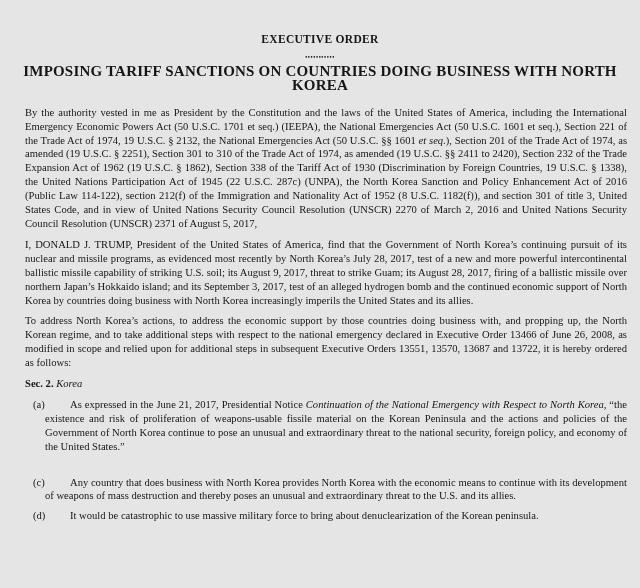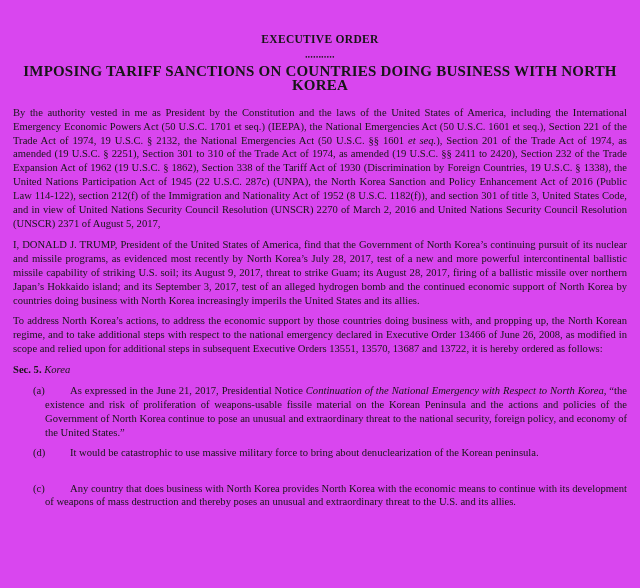--- a/index.html
+++ b/index.html
@@ -6,21 +6,21 @@
     margin: 0;
     padding: 0;
     background: #ffffff;
   }
   .page {
     box-sizing: border-box;
     width: 640px;
     height: 588px;
     padding: 33px 13px 0 13px;
     overflow: hidden;
-    background: #d946ef;
+    background: #e5e5e5;
     color: #161616;
     font-family: "Liberation Serif", "DejaVu Serif", serif;
     font-size: 10.6px;
     line-height: 13.9px;
   }
   .doc-header {
     text-align: center;
     margin-bottom: 13px;
   }
   .doc-title {
@@ -39,21 +39,21 @@
     color: #161616;
   }
   .doc-subtitle {
     font-size: 15px;
     font-weight: bold;
     letter-spacing: 0.2px;
     margin: 0;
   }
   p.par {
     text-align: justify;
-    margin: 0 0 7px 0;
+    margin: 0 0 7px 12px;
   }
   .italic { font-style: italic; }
   .sec-heading {
     margin: 9px 0 0 0;
     text-align: left;
   }
   .sec-label { font-weight: bold; }
   .sec-title { font-style: italic; }
   .item {
     text-align: justify;
@@ -78,23 +78,23 @@
     <span class="doc-divider">•••••••••••</span>
     <h2 class="doc-subtitle">IMPOSING TARIFF SANCTIONS ON COUNTRIES DOING BUSINESS WITH NORTH KOREA</h2>
   </div>
 
   <p class="par"><span>By the authority vested in me as President by the Constitution and the laws of the United States of America, including the International Emergency Economic Powers Act (50 U.S.C. 1701 et seq.) (IEEPA), the National Emergencies Act (50 U.S.C. 1601 et seq.), Section 221 of the Trade Act of 1974, 19 U.S.C. § 2132, the National Emergencies Act (50 U.S.C. §§ 1601 </span><span class="italic">et seq.</span><span>), Section 201 of the Trade Act of 1974, as amended (19 U.S.C. § 2251), Section 301 to 310 of the Trade Act of 1974, as amended (19 U.S.C. §§ 2411 to 2420), Section 232 of the Trade Expansion Act of 1962 (19 U.S.C. § 1862), Section 338 of the Tariff Act of 1930 (Discrimination by Foreign Countries, 19 U.S.C. § 1338), the United Nations Participation Act of 1945 (22 U.S.C. 287c) (UNPA), the North Korea Sanction and Policy Enhancement Act of 2016 (Public Law 114-122), section 212(f) of the Immigration and Nationality Act of 1952 (8 U.S.C. 1182(f)), and section 301 of title 3, United States Code, and in view of United Nations Security Council Resolution (UNSCR) 2270 of March 2, 2016 and United Nations Security Council Resolution (UNSCR) 2371 of August 5, 2017,</span></p>
 
   <p class="par">I, DONALD J. TRUMP, President of the United States of America, find that the Government of North Korea’s continuing pursuit of its nuclear and missile programs, as evidenced most recently by North Korea’s July 28, 2017, test of a new and more powerful intercontinental ballistic missile capability of striking U.S. soil; its August 9, 2017, threat to strike Guam; its August 28, 2017, firing of a ballistic missile over northern Japan’s Hokkaido island; and its September 3, 2017, test of an alleged hydrogen bomb and the continued economic support of North Korea by countries doing business with North Korea increasingly imperils the United States and its allies.</p>
 
   <p class="par">To address North Korea’s actions, to address the economic support by those countries doing business with, and propping up, the North Korean regime, and to take additional steps with respect to the national emergency declared in Executive Order 13466 of June 26, 2008, as modified in scope and relied upon for additional steps in subsequent Executive Orders 13551, 13570, 13687 and 13722, it is hereby ordered as follows:</p>
 
-  <p class="par sec-heading"><span class="sec-label">Sec. 5.</span><span>&nbsp;</span><span class="sec-title">Korea</span></p>
+  <p class="par sec-heading"><span class="sec-label">Sec. 2.</span><span>&nbsp;</span><span class="sec-title">Korea</span></p>
 
   <div class="item"><span class="item-label">(a)</span><span>As expressed in the June 21, 2017, Presidential Notice </span><span class="italic">Continuation of the National Emergency with Respect to North Korea,</span><span> “the existence and risk of proliferation of weapons-usable fissile material on the Korean Peninsula and the actions and policies of the Government of North Korea continue to pose an unusual and extraordinary threat to the national security, foreign policy, and economy of the United States.”</span></div>
 
 
+  <div class="item gap-large"><span class="item-label">(c)</span><span>Any country that does business with North Korea provides North Korea with the economic means to continue with its development of weapons of mass destruction and thereby poses an unusual and extraordinary threat to the U.S. and its allies.</span></div>
+
   <div class="item"><span class="item-label">(d)</span><span>It would be catastrophic to use massive military force to bring about denuclearization of the Korean peninsula.</span></div>
-
-  <div class="item gap-large"><span class="item-label">(c)</span><span>Any country that does business with North Korea provides North Korea with the economic means to continue with its development of weapons of mass destruction and thereby poses an unusual and extraordinary threat to the U.S. and its allies.</span></div>
 
 
 </div>
 
 </body></html>

